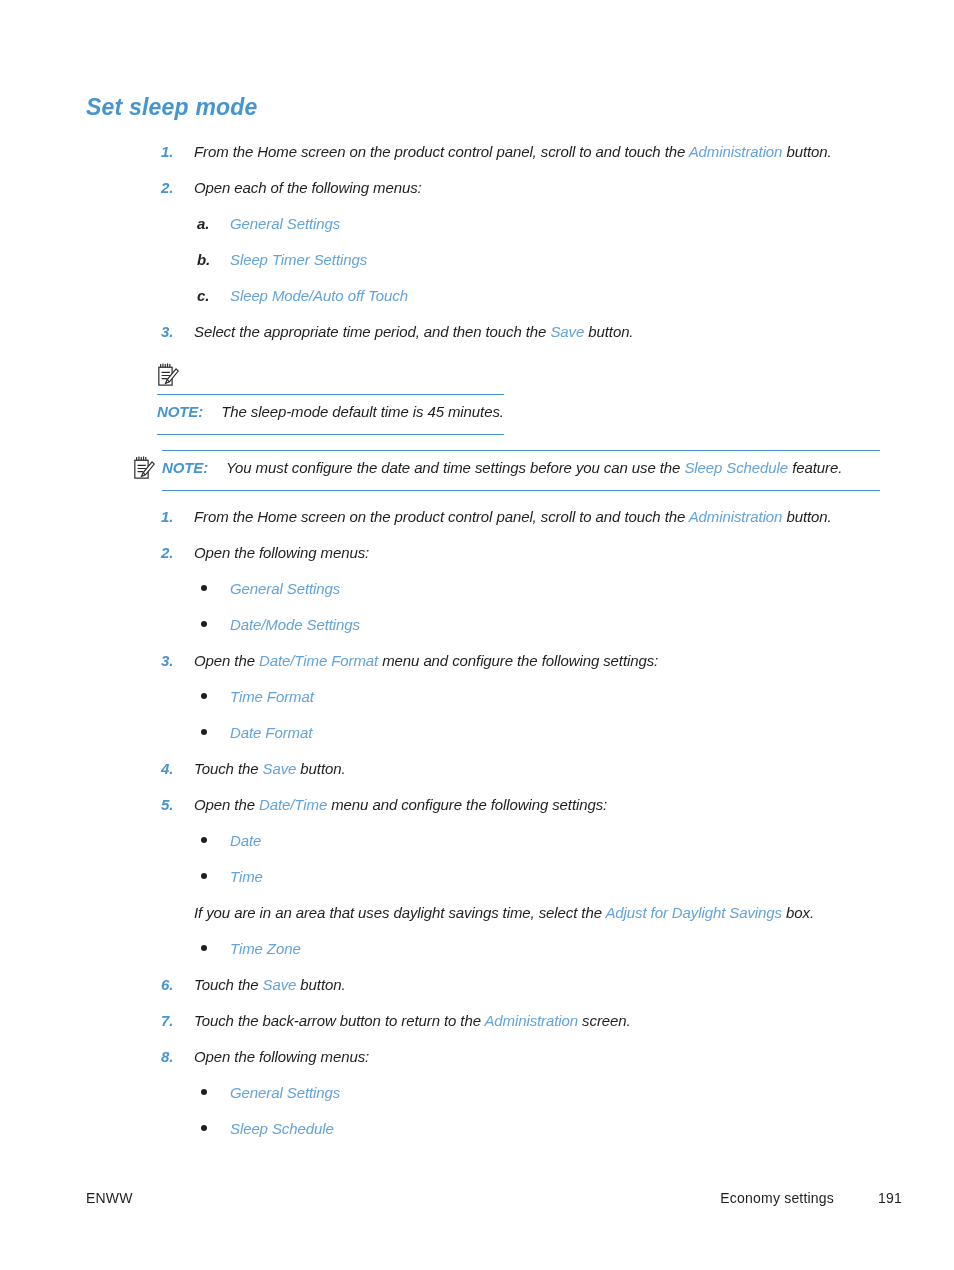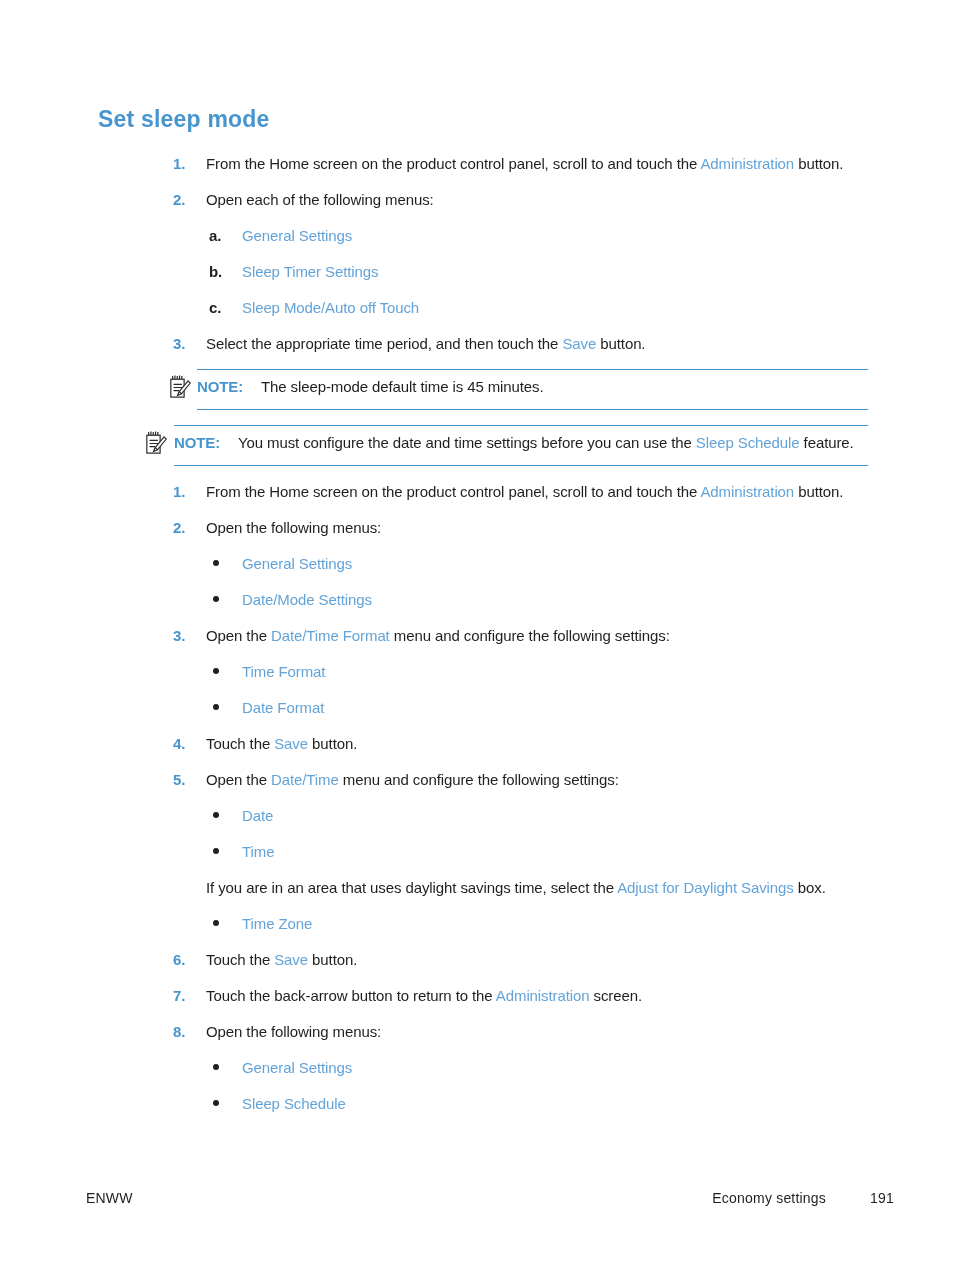--- a/index.html
+++ b/index.html
@@ -13,21 +13,21 @@
   body{
     width:954px;height:1270px;
     background:#ffffff;
     font-family:"Liberation Sans", sans-serif;
     color:var(--body-text);
     position:relative;
     overflow:hidden;
   }
   .page{position:absolute;inset:0;}
   .content{padding:94px 74px 0 86px;}
-  section{margin:12px;}
+  section{margin:0;font-style:italic;}
   h1.section-title{
     font-size:23px;
     font-weight:bold;
     color:var(--heading-blue);
     margin:0 0 20px 0;
     letter-spacing:.2px;
     line-height:27px;
   }
   section + section h1.section-title{margin-top:5px;}
   .block{
@@ -49,37 +49,37 @@
   .bullet{display:flex;margin-left:112px;align-items:flex-start;}
   .bullet .dotcell{width:32px;flex:0 0 32px;padding-top:7px;}
   .bullet .dot{
     display:block;width:6px;height:6px;border-radius:50%;
     background:var(--body-text);margin-left:3px;
   }
   .para{margin-left:108px;}
   .text{flex:1;}
   .link{color:var(--link-blue);}
   .note{display:flex;align-items:flex-start;}
-  .note.indented{margin-left:71px;}
+  .note.indented{margin-left:71px;flex-direction:column;}
   .note.indented .note-iconcell{width:28px;flex:0 0 28px;}
   .note.flush{margin-left:47px;}
   .note.flush .note-iconcell{width:29px;flex:0 0 29px;}
   .note-iconcell{padding-top:5px;}
   .note-body{
     flex:1;
     border-top:1px solid var(--note-rule);
     border-bottom:1px solid var(--note-rule);
     padding:6px 0 12px 0;
   }
   .note-label{
     font-weight:bold;color:var(--heading-blue);
     margin-right:14px;
   }
   .footer{
-    position:absolute;left:86px;right:60px;top:1190px;
+    position:absolute;left:86px;right:52px;top:1190px;
     display:flex;justify-content:space-between;align-items:baseline;
     font-size:14px;letter-spacing:.2px;
   }
   .footer-right{display:flex;gap:44px;}
 </style>
 </head>
 <body>
 
 <div class="page">
   <div class="content" id="content">

